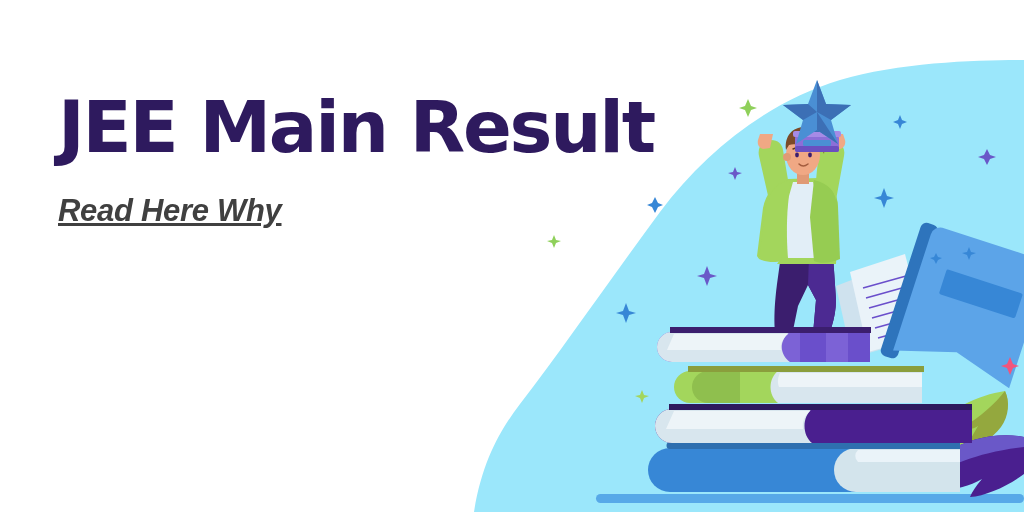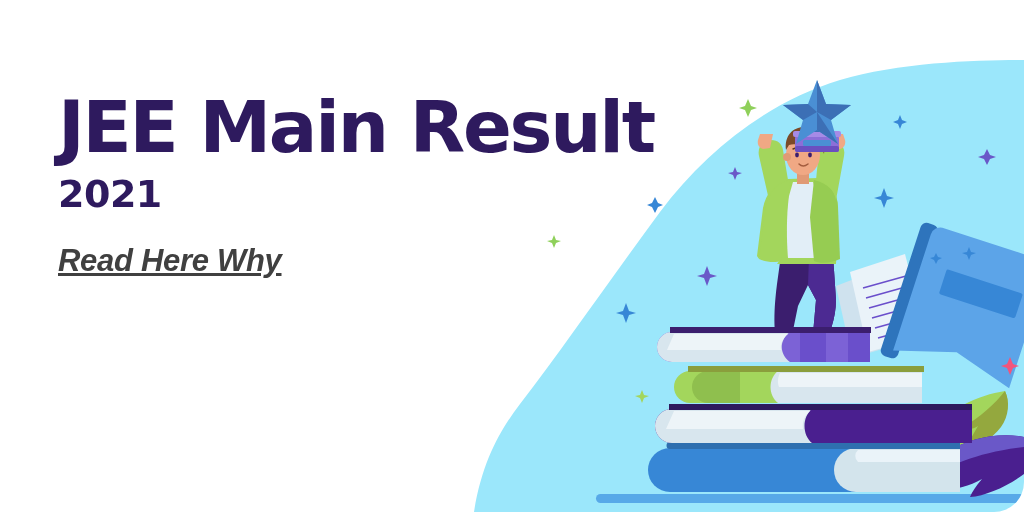--- a/index.html
+++ b/index.html
@@ -6,21 +6,20 @@
   html, body {
     width:1024px; height:512px; overflow:hidden;
     background:#ffffff;
     font-family:"Liberation Sans", sans-serif;
   }
   #banner {
     position:relative;
     width:1024px; height:512px;
     background:#ffffff;
     overflow:hidden;
-    border-radius:30px;
   }
   #art-layer {
     position:absolute; inset:0;
     width:1024px; height:512px;
   }
   #text-block {
     position:absolute;
     left:58px; top:92px;
     width:640px;
     z-index:5;
@@ -255,17 +254,16 @@
       <path fill="#6A58C8" d="M987 149 L990 155 L996 157 L990 159 L987 165 L984 159 L978 157 L984 155 Z"></path>
       <path fill="#3787D6" d="M884 188 L887 196 L894 198 L887 200 L884 208 L881 200 L874 198 L881 196 Z"></path>
       <path fill="#3787D6" d="M969 247 L971 252 L976 253 L971 255 L969 260 L967 255 L962 253 L967 252 Z"></path>
       <path fill="#3787D6" d="M936 253 L938 257 L942 258 L938 260 L936 264 L934 260 L930 258 L934 257 Z"></path>
       <path fill="#F2547C" d="M1010 357 L1013 364 L1019 366 L1013 368 L1010 375 L1007 368 L1001 366 L1007 364 Z"></path>
     </g>
   </svg>
 
   <div id="text-block">
     <h1 class="headline">JEE Main Result</h1>
-    <div class="year">2021</div>
     <a class="cta" href="#">Read Here Why</a>
   </div>
 
 </div>
 
 </body></html>

